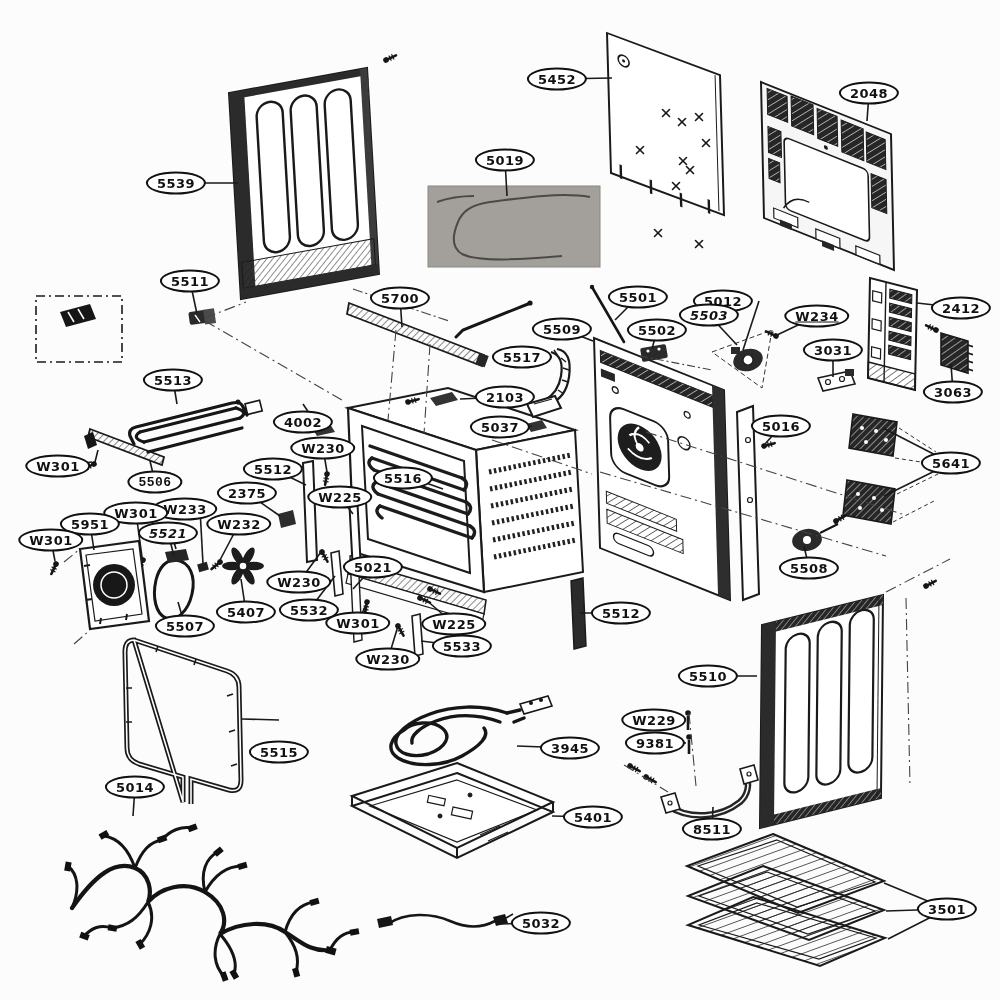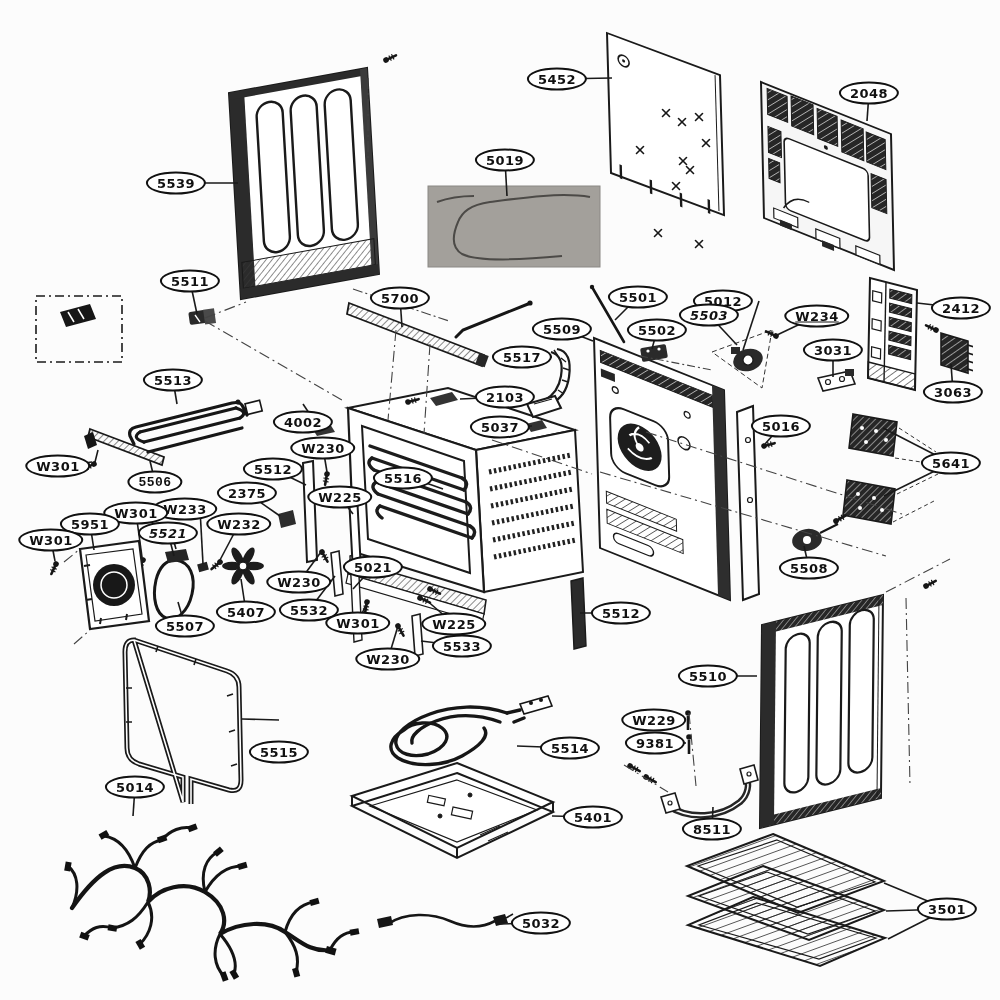--- a/index.html
+++ b/index.html
@@ -532,21 +532,21 @@
       <div class="part-label" style="left: 246px; top: 612px;">5407</div>
       <div class="part-label" style="left: 185px; top: 626px;">5507</div>
       <div class="part-label" style="left: 358px; top: 623px;">W301</div>
       <div class="part-label" style="left: 454px; top: 624px;">W225</div>
       <div class="part-label" style="left: 462px; top: 646px;">5533</div>
       <div class="part-label" style="left: 388px; top: 659px;">W230</div>
       <div class="part-label" style="left: 621px; top: 613px;">5512</div>
       <div class="part-label" style="left: 708px; top: 676px;">5510</div>
       <div class="part-label" style="left: 654px; top: 720px;">W229</div>
       <div class="part-label" style="left: 655px; top: 743px;">9381</div>
-      <div class="part-label" style="left: 570px; top: 748px;">5514</div>
+      <div class="part-label" style="left: 570px; top: 748px;">3945</div>
       <div class="part-label" style="left: 593px; top: 817px;">5401</div>
       <div class="part-label" style="left: 712px; top: 829px;">8511</div>
       <div class="part-label" style="left: 279px; top: 752px;">5515</div>
       <div class="part-label" style="left: 135px; top: 787px;">5014</div>
       <div class="part-label" style="left: 541px; top: 923px;">5032</div>
       <div class="part-label" style="left: 947px; top: 909px;">3501</div>
     </div>
 </div>
 
 </body></html>

